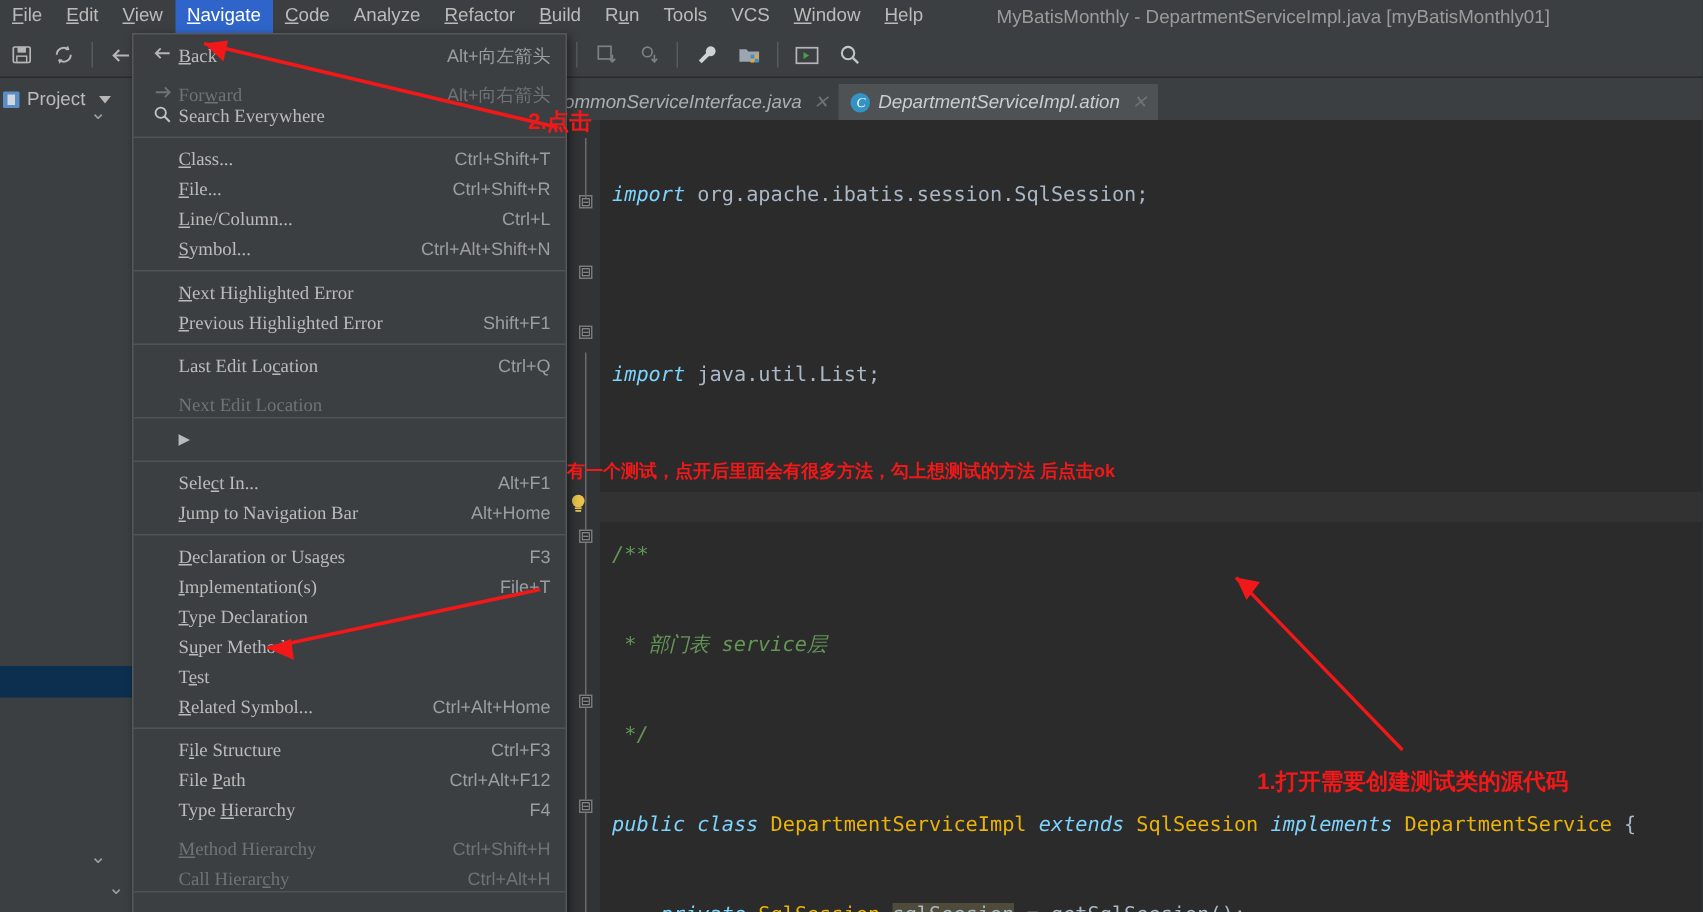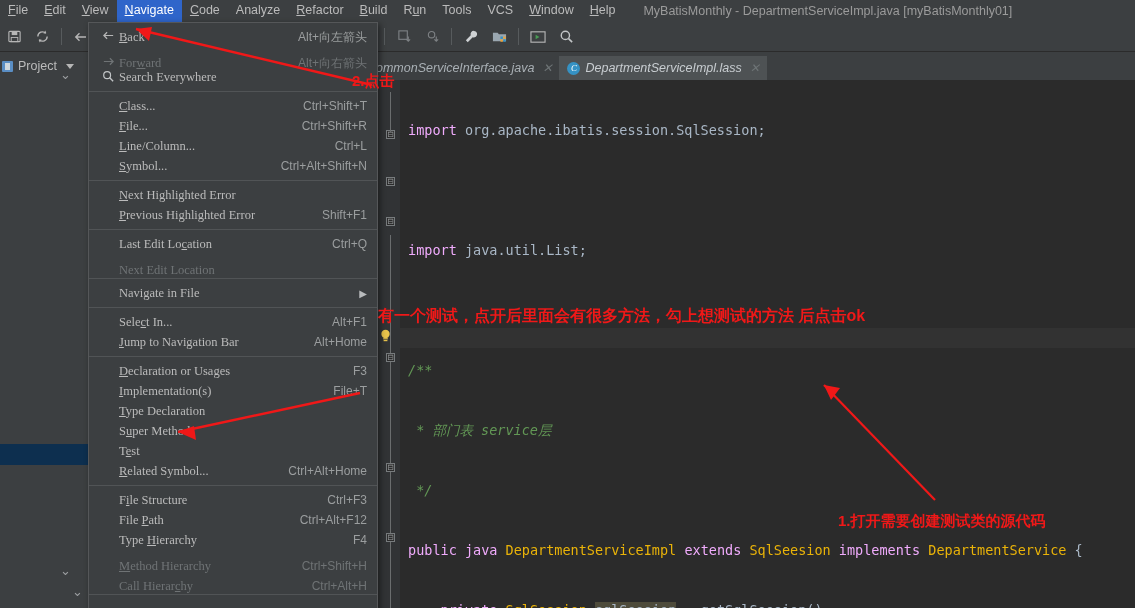--- a/index.html
+++ b/index.html
@@ -17,21 +17,21 @@
     position: absolute; left: 0; top: 0; width: 1135px; height: 22px;
     background: #3c3f41; display: flex; align-items: center;
     font-size: 12.5px; color: #bbbbbb;
   }
   .menubar .mi {
     padding: 3px 8px 4px 8px; margin: 0 0px; white-space: nowrap; line-height: 15px;
   }
   .menubar .mi.active { background: #2f65ca; color: #ffffff; }
   .menubar .mi u { text-decoration: underline; }
   .win-title {
-    margin-left: 20px; color: #9b9b9b; font-size: 12.5px; white-space: nowrap;
+    margin-left: 41px; color: #9b9b9b; font-size: 12.5px; white-space: nowrap;
   }
 
   
   .toolbar {
     position: absolute; left: 0; top: 22px; width: 1135px; height: 30px;
     background: #3c3f41; border-bottom: 1px solid #2b2b2b;
     display: flex; align-items: center;
   }
   .tb-btn {
     width: 24px; height: 24px; margin: 0 2px;
@@ -94,21 +94,21 @@
 
   .gutter {
     position: absolute; left: 0; top: 0; width: 32px; height: 528px; background: #313335;
   }
   .codearea {
     position: absolute; left: 32px; top: 0; right: 0; height: 528px;
     font-family: "DejaVu Sans Mono", monospace; font-size: 13.5px; line-height: 20px;
     color: #a9b7c6; white-space: pre;
   }
   .ln { height: 20px; padding-left: 8px; }
-  .kw { color: #f0abfc; }
+  .kw { color: #7dd3fc; font-style: italic; }
   .cmt { color: #629755; font-style: italic; }
   .hl-box { background: #4e4b3b; }
   .wavy { border-bottom: 2px dotted #a0a04b; }
   .cls { color: #eab308; }
 
   
   .fold {
     position: absolute; width: 9px; height: 9px; border: 1px solid #777b7d;
     background: #2b2b2b; color: #9b9ea0; font-size: 8px; line-height: 7px; text-align: center;
   }
@@ -287,21 +287,21 @@
     <span class="chev" style="left:72px; top:505px;">⌄</span>
   </div>
 
   <div class="tabsrow">
     <div class="tab">
       <span>ommonServiceInterface.java</span>
       <span class="x">✕</span>
     </div>
     <div class="tab sel">
       <span class="tab-dot">C</span>
-      <span>DepartmentServiceImpl.lass</span>
+      <span>DepartmentServiceImpl.ation</span>
       <span class="x">✕</span>
     </div>
   </div>
 
   <div class="editor">
     <div class="gutter">
 
       <div class="fold" style="left:18px; top:50px;">⊟</div>
       <div class="foldline" style="left:22px; top:12px; height:40px;"></div>
       <div class="fold" style="left:18px; top:97px;">⊟</div>
@@ -322,21 +322,21 @@
     <div class="curline" style="top:248px;"></div>
 
     <div class="codearea">
       <div class="ln"><span class="kw">import</span> org.apache.ibatis.session.SqlSession;</div>
       <div class="ln"></div>
       <div class="ln"><span class="kw">import</span> java.util.List;</div>
       <div class="ln"></div>
       <div class="ln"><span class="cmt">/**</span></div>
       <div class="ln"><span class="cmt"> * 部门表 service层</span></div>
       <div class="ln"><span class="cmt"> */</span></div>
-      <div class="ln"><span class="kw">public java</span> <span class="cls">DepartmentServiceImpl</span> <span class="kw">extends</span> <span class="cls">SqlSeesion</span> <span class="kw">implements</span> <span class="cls">DepartmentService</span> {</div>
+      <div class="ln"><span class="kw">public class</span> <span class="cls">DepartmentServiceImpl</span> <span class="kw">extends</span> <span class="cls">SqlSeesion</span> <span class="kw">implements</span> <span class="cls">DepartmentService</span> {</div>
       <div class="ln">    <span class="kw">private</span> <span class="cls">SqlSession</span> <span class="hl-box wavy">sqlSeesion</span> = getSqlSeesion();</div>
       
       
       
       
       
       
       
       
       
@@ -420,21 +420,20 @@
       <span class="acc">Ctrl+Q</span>
     </div>
     <div class="row dim">
       <span class="ico"></span>
       <span class="lbl">Next Edit Location</span>
     </div>
     <div class="sep"></div>
 
     <div class="row">
       <span class="ico"></span>
-      <span class="lbl">Navigate in File</span>
       <span class="sub">▶</span>
     </div>
     <div class="sep"></div>
 
     <div class="row">
       <span class="ico"></span>
       <span class="lbl">Sele<u>c</u>t In...</span>
       <span class="acc">Alt+F1</span>
     </div>
     <div class="row">
@@ -517,16 +516,16 @@
     <path d="M136 29 L152 27 L149 41 Z" fill="#f01818"></path>
 
     <path d="M360 393 L178 432" stroke="#f01818" stroke-width="2.4" fill="none"></path>
     <path d="M178 432 L194 426 L196 440 Z" fill="#f01818"></path>
 
     <path d="M935 500 L824 385" stroke="#f01818" stroke-width="2.2" fill="none"></path>
     <path d="M824 385 L840 388 L831 400 Z" fill="#f01818"></path>
   </svg>
 
   <div class="ann" style="left:352px; top:72px; font-size:15px;">2.点击</div>
-  <div class="ann" style="left:378px; top:306px; font-size:16px;">有一个测试，点开后里面会有很多方法，勾上想测试的方法 后点击ok</div>
+  <div class="ann" style="left:378px; top:306px; font-size:12px;">有一个测试，点开后里面会有很多方法，勾上想测试的方法 后点击ok</div>
   <div class="ann" style="left:838px; top:512px; font-size:15px;">1.打开需要创建测试类的源代码</div>
 
 </div>
 
 </body></html>

